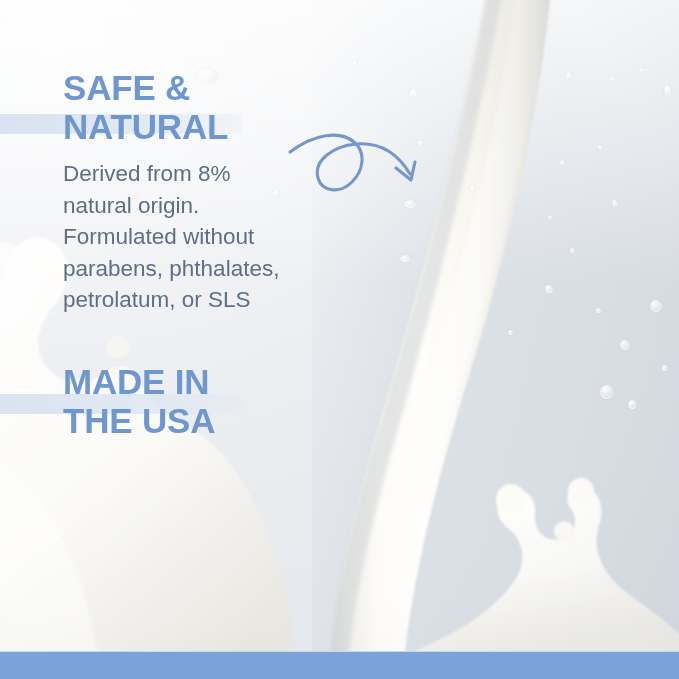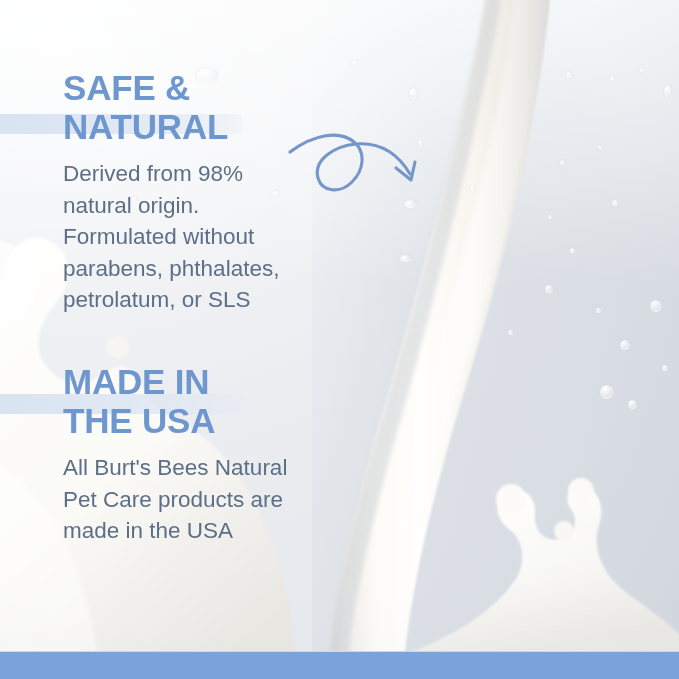--- a/index.html
+++ b/index.html
@@ -214,33 +214,30 @@
   </div>
 
   <div class="content">
 
     <div class="hl-band band1"></div>
     <div class="hl-band band2"></div>
 
     <div class="section s1">
       <h2 class="headline">SAFE &amp;
 NATURAL</h2>
-      <p class="body-copy">Derived from 98%
+      <p class="body-copy">Derived from 8%
 natural origin.
 Formulated without
 parabens, phthalates,
 petrolatum, or SLS</p>
     </div>
 
     <div class="section s2">
       <h2 class="headline">MADE IN
 THE USA</h2>
-      <p class="body-copy">All Burt's Bees Natural
-Pet Care products are
-made in the USA</p>
     </div>
 
     <div class="arrow">
       <svg viewBox="0 0 140 92">
         <path d="M2,40 C26,22 52,18 66,30 C78,40 76,58 64,70 C52,82 34,80 30,66 C25,48 46,34 68,32 C92,30 110,42 122,62" fill="none" stroke="#7497cb" stroke-width="3.1" stroke-linecap="round"></path>
         <path d="M108,56 L123,68 L127,50" fill="none" stroke="#7497cb" stroke-width="3.1" stroke-linecap="round" stroke-linejoin="round"></path>
       </svg>
     </div>
   </div>
 

